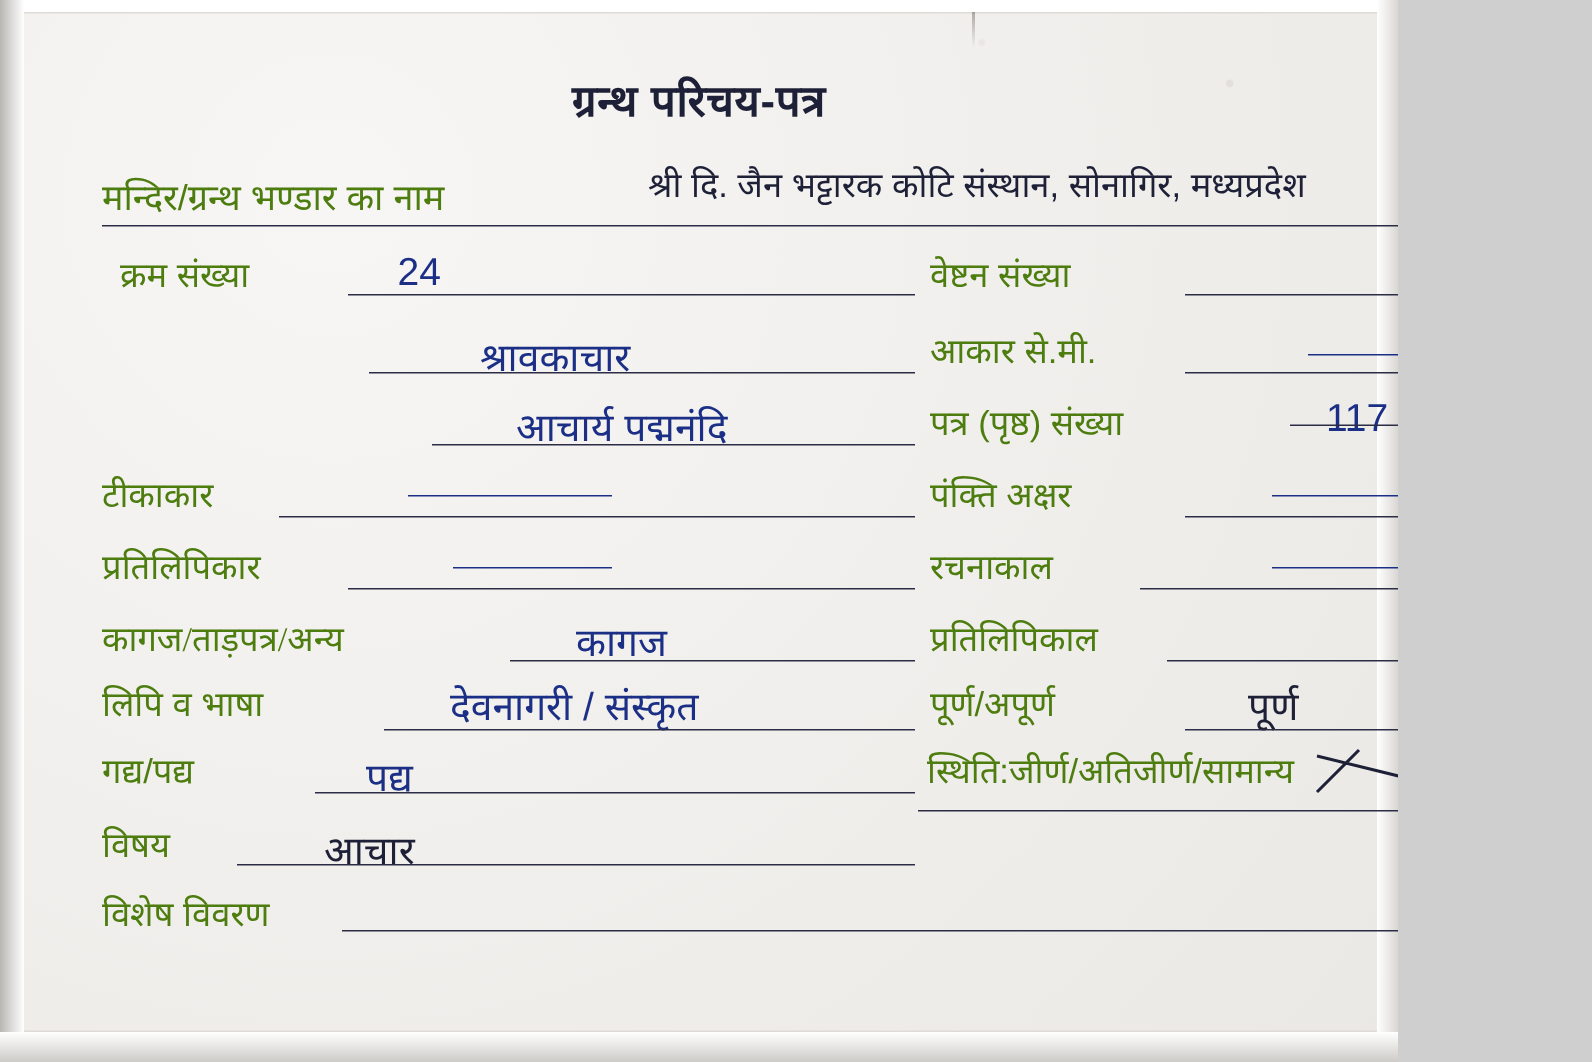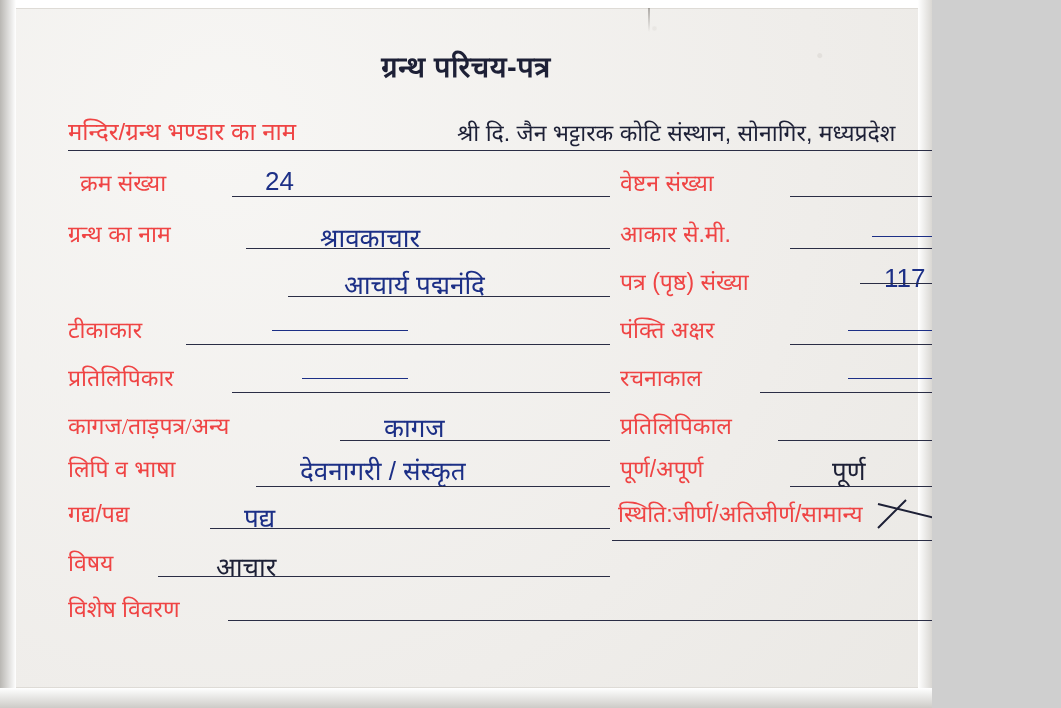--- a/index.html
+++ b/index.html
@@ -76,21 +76,21 @@
     font-size: 29px;
     font-weight: 700;
     letter-spacing: 0.5px;
     color: #1d2036;
   }
 
   
   .lbl {
     position: absolute;
     font-size: 23px;
-    color: #ef4444;
+    color: #4d7c0f;
     white-space: nowrap;
   }
   .val {
     position: absolute;
     font-size: 26px;
     color: #1c2f86;
     white-space: nowrap;
   }
   .val.dark {
     color: #1d2036;
@@ -130,31 +130,30 @@
 <div id="page">
   <div class="paper"></div>
   <div class="edge-left"></div>
   <div class="edge-right"></div>
   <div class="edge-bottom"></div>
   <div class="fold"></div>
 
   <div class="title">ग्रन्थ परिचय-पत्र</div>
 
   <div class="lbl" style="left:68px; top:114px; font-size:24px;">मन्दिर/ग्रन्थ भण्डार का नाम</div>
-  <div class="val dark" style="left:432px; top:116px; font-size:23px;margin-left:25px;">श्री दि. जैन भट्टारक कोटि संस्थान, सोनागिर, मध्यप्रदेश</div>
+  <div class="val dark" style="left:432px; top:106px; font-size:23px;">श्री दि. जैन भट्टारक कोटि संस्थान, सोनागिर, मध्यप्रदेश</div>
   <div class="rule" style="left:68px; top:150px; width:966px;"></div>
 
   <div class="lbl" style="left:68px; top:166px;margin-left:12px;">क्रम संख्या</div>
   <div class="val" style="left:265px; top:166px;">24</div>
   <div class="rule" style="left:232px; top:196px; width:378px;"></div>
   <div class="lbl" style="left:620px; top:166px;">वेष्टन संख्या</div>
   <div class="val" style="left:870px; top:166px;"></div>
   <div class="rule" style="left:790px; top:196px; width:244px;"></div>
 
-  <div class="lbl" style="left:68px; top:217px;">ग्रन्थ का नाम</div>
   <div class="val" style="left:320px; top:219px;">श्रावकाचार</div>
   <div class="rule" style="left:246px; top:248px; width:364px;"></div>
   <div class="lbl" style="left:620px; top:217px;">आकार से.मी.</div>
   <div class="val" style="left:880px; top:217px;"></div>
   <div class="rule blue-rule" style="left:872px; top:236px; width:78px;"></div>
   <div class="rule" style="left:790px; top:248px; width:244px;"></div>
 
   <div class="val" style="left:344px; top:266px;">आचार्य पद्मनंदि</div>
   <div class="rule" style="left:288px; top:296px; width:322px;"></div>
   <div class="lbl" style="left:620px; top:265px;">पत्र (पृष्ठ) संख्या</div>

